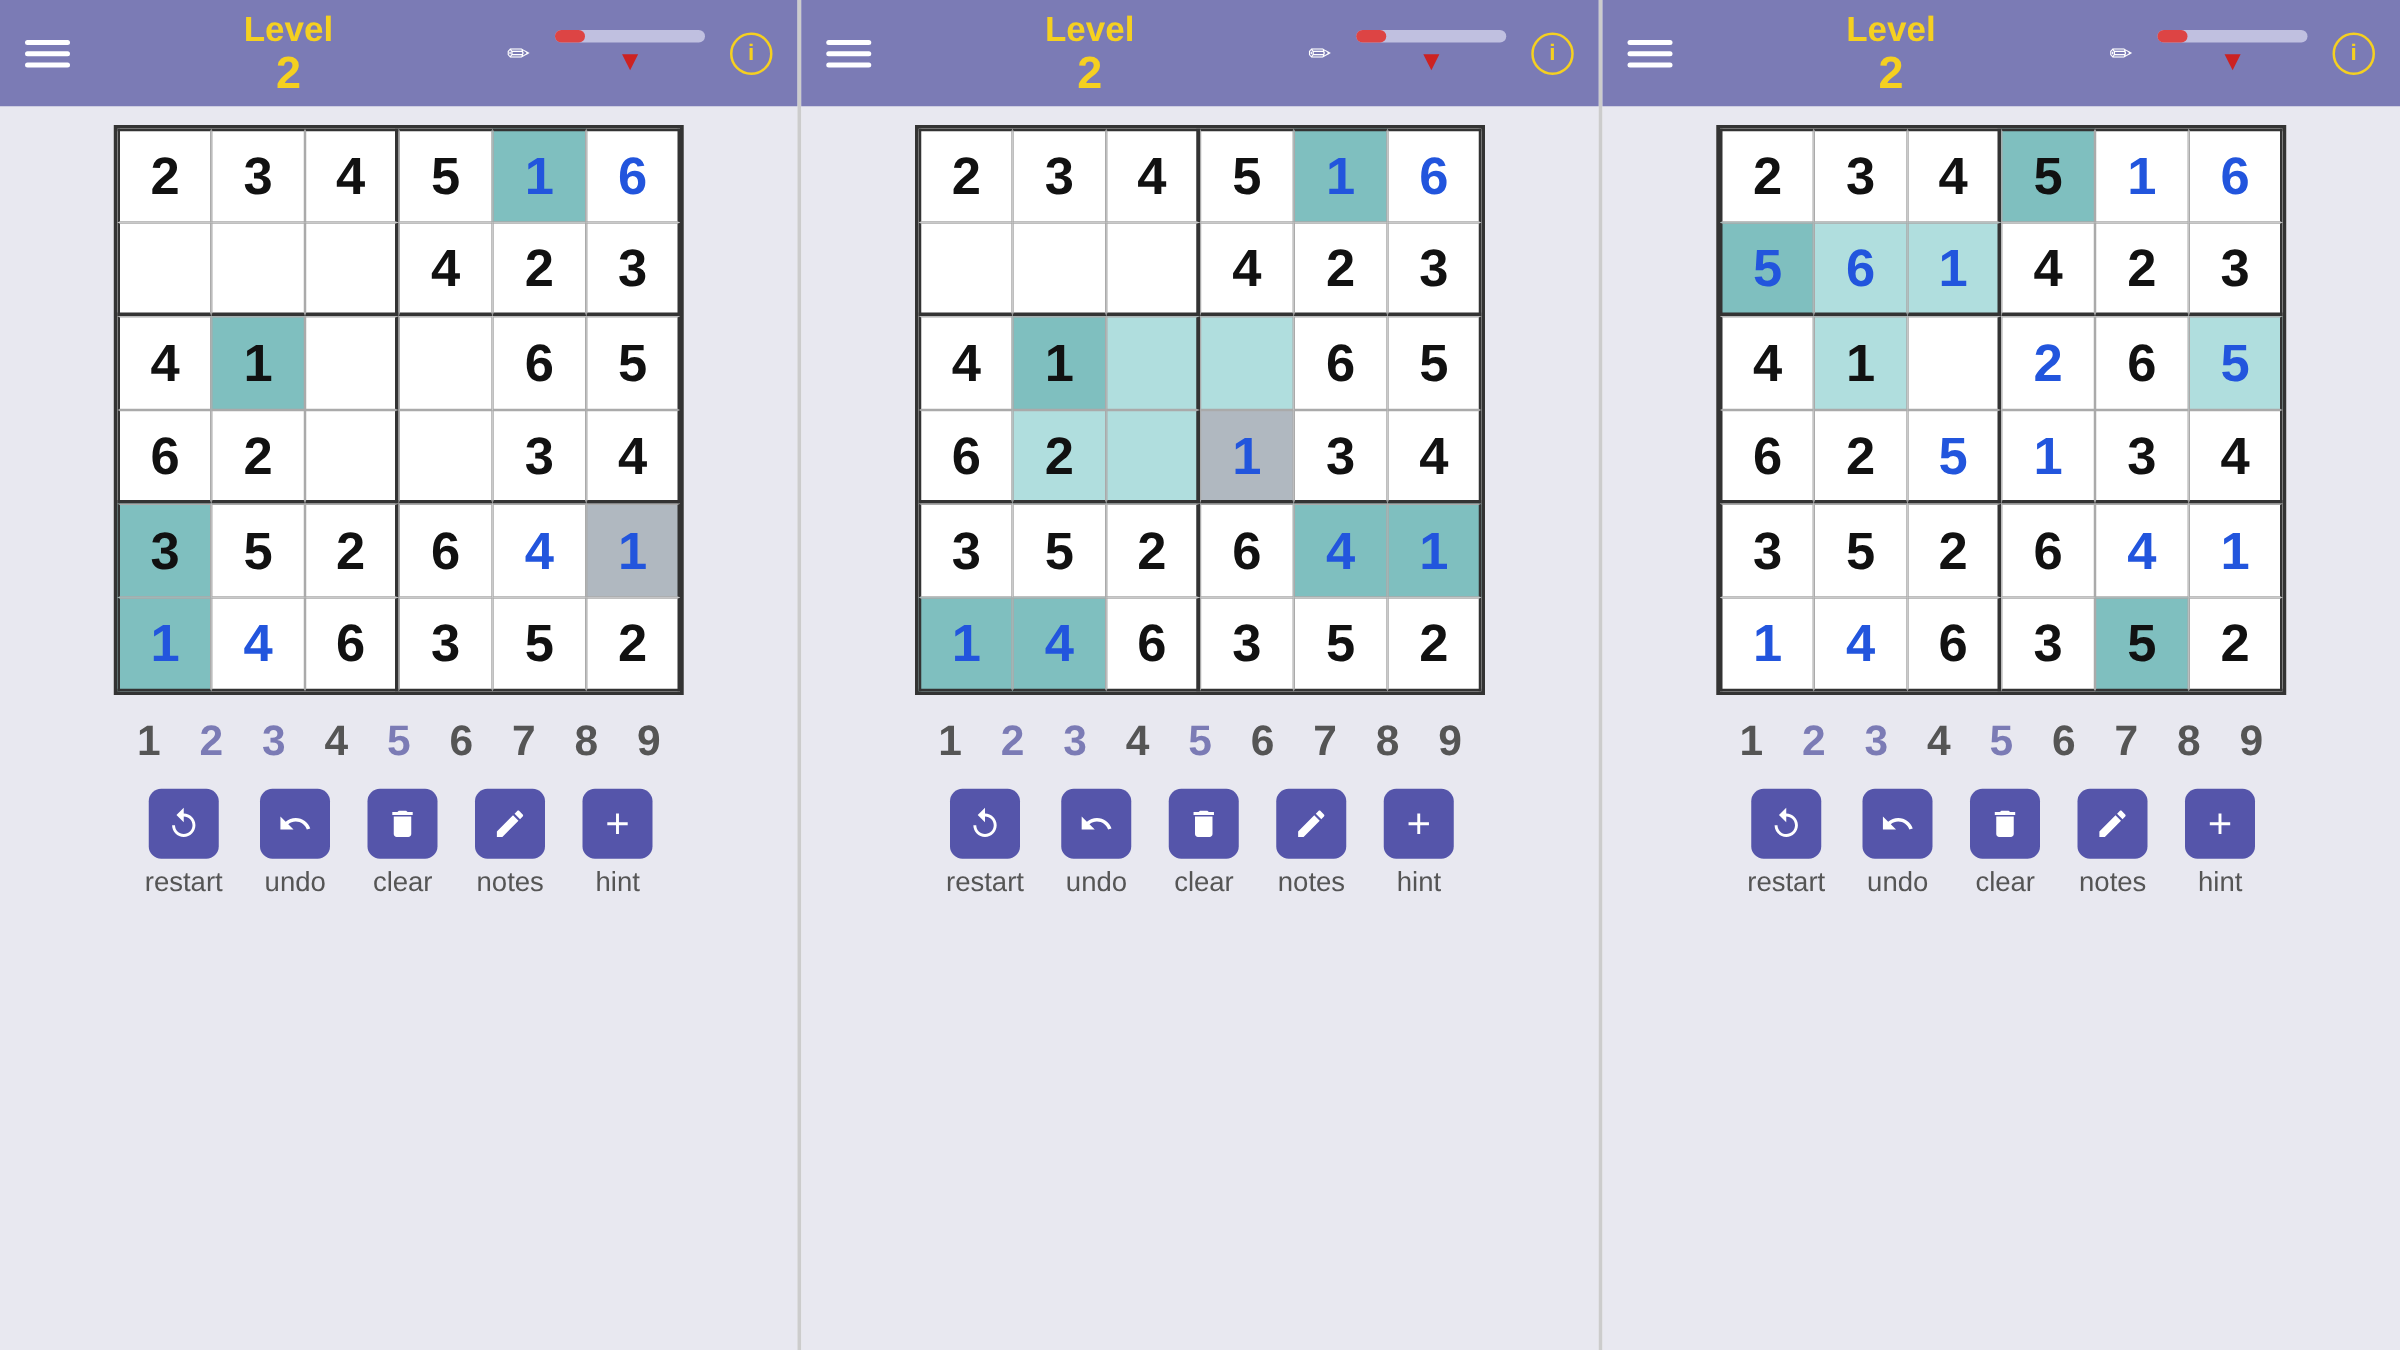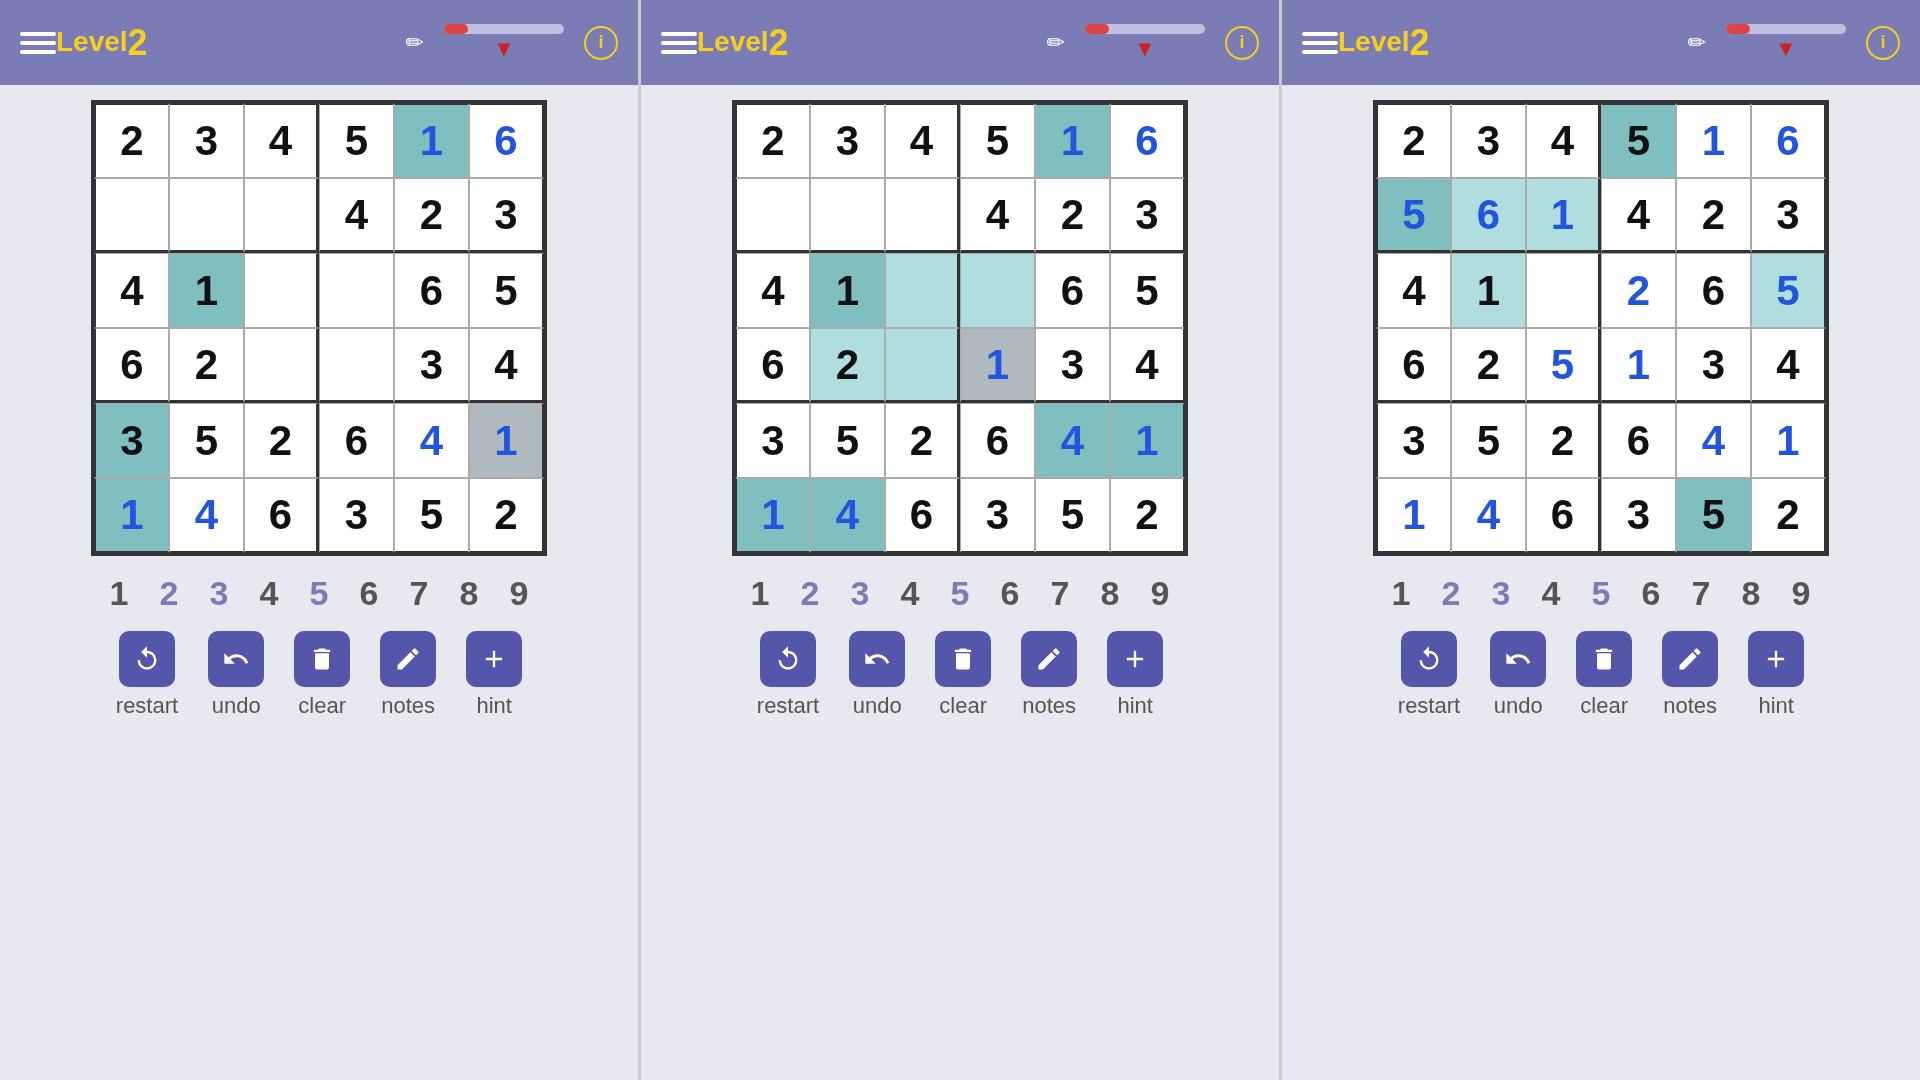--- a/index.html
+++ b/index.html
@@ -52,20 +52,21 @@
     .menu-icon span {
       display: block;
       width: 36px;
       height: 4px;
       background: white;
       border-radius: 2px;
     }
 
     .header-center {
       display: flex;
+      flex-direction: column;
       align-items: center;
       flex: 1;
     }
 
     .level-label {
       color: #f5d020;
       font-size: 28px;
       font-weight: bold;
       line-height: 1.1;
     }

